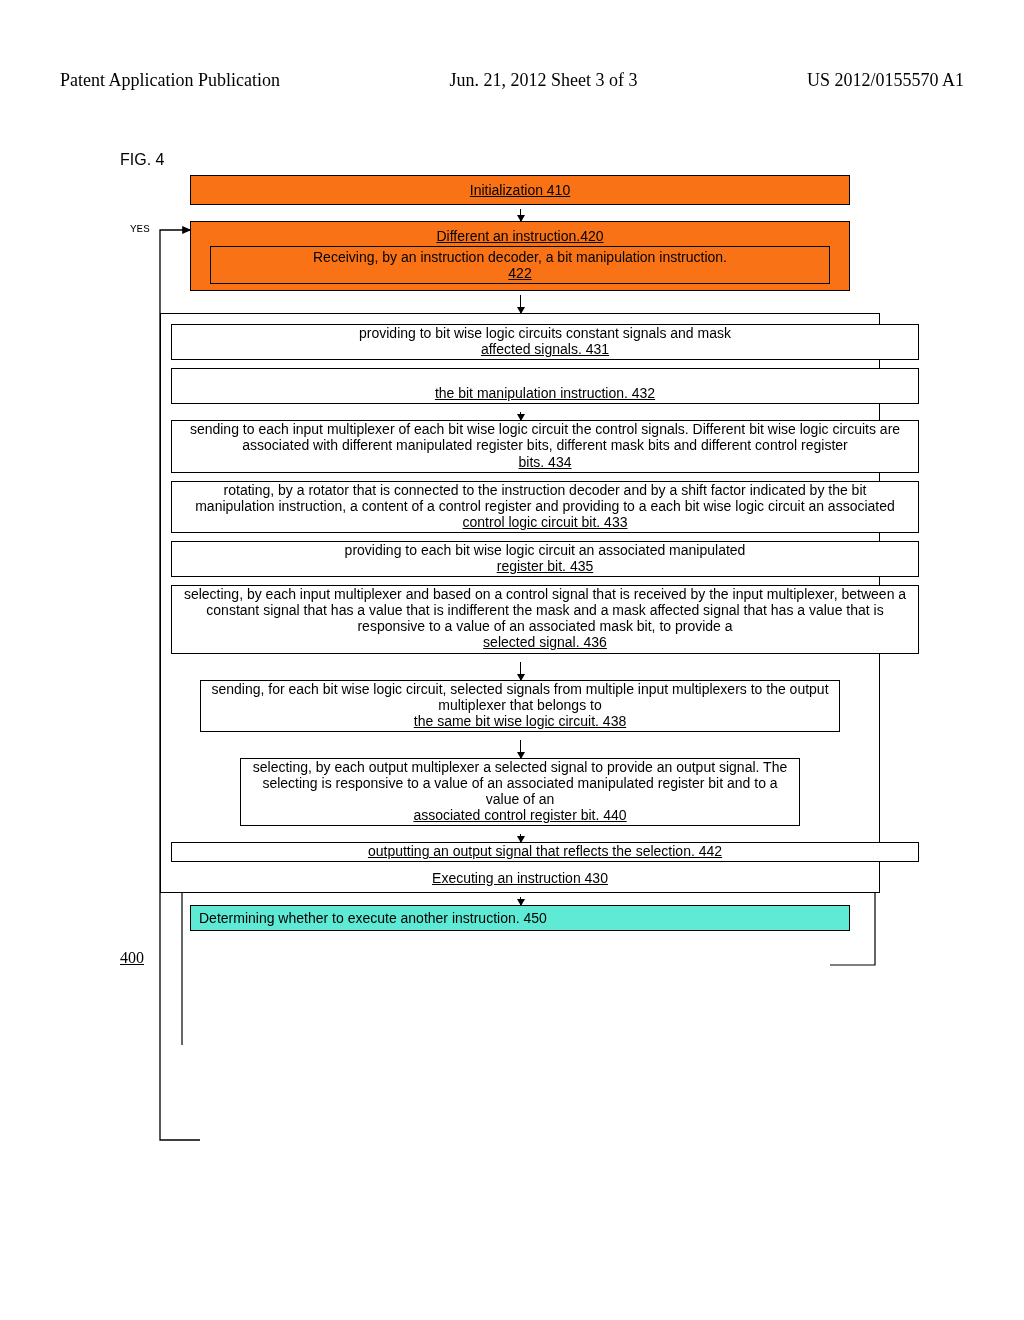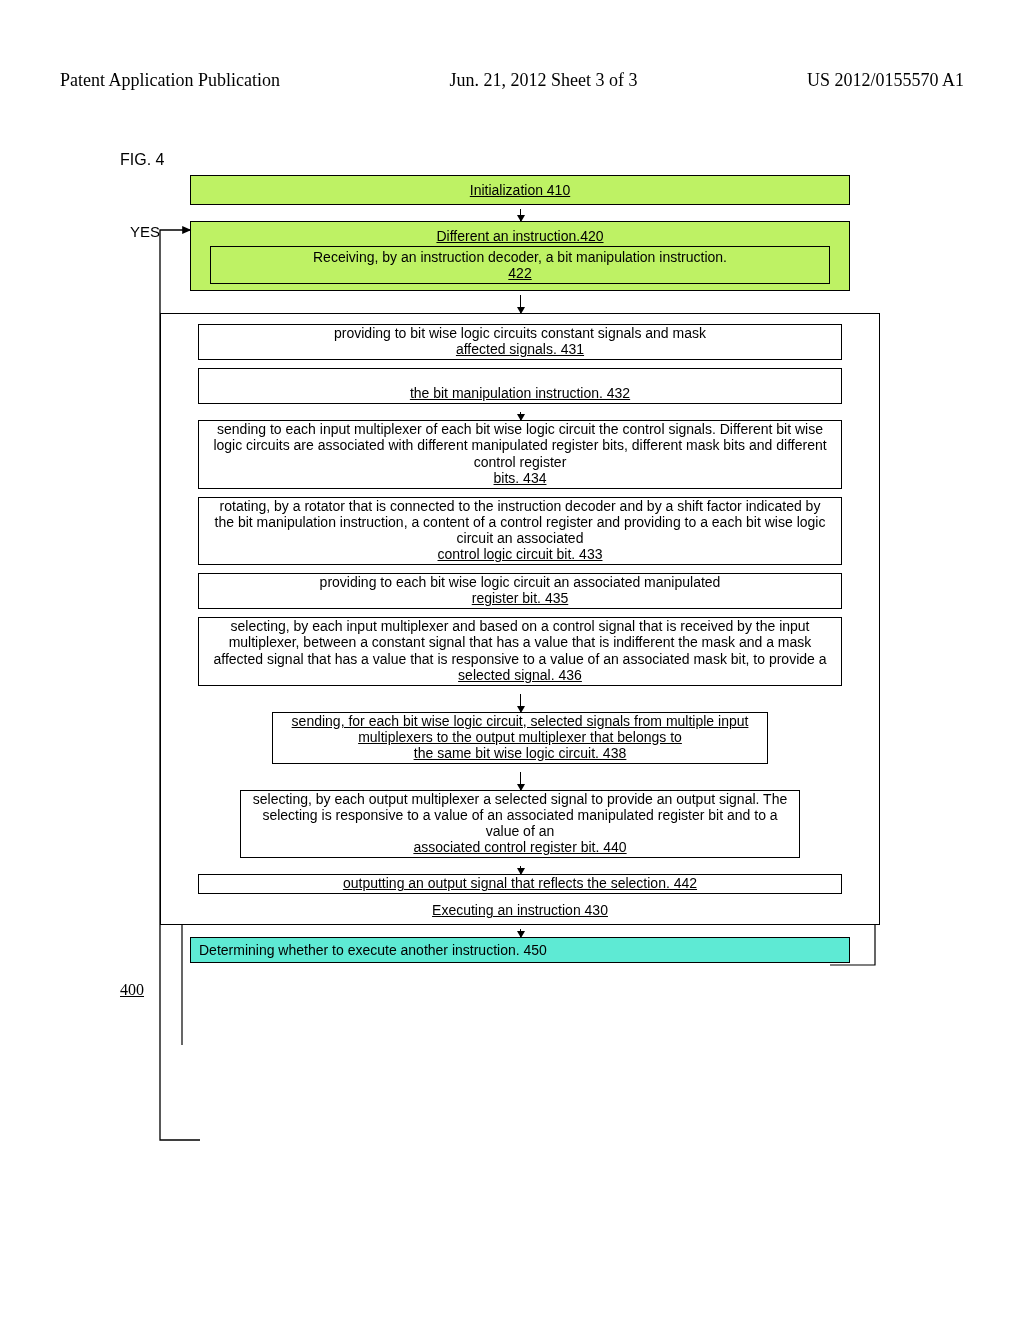--- a/index.html
+++ b/index.html
@@ -34,21 +34,21 @@
     position: relative;
     margin-left: 80px;
     width: 760px;
     font-family: Arial, Helvetica, sans-serif;
     font-size: 14px;
   }
   .outer-box, .mid-box, .inner-box {
     border: 1.3px solid #000;
     box-sizing: border-box;
     text-align: center;
-    background: #bef264;
+    background: #f97316;
   }
   .outer-box {
     width: 660px;
     margin: 0 auto 4px auto;
     padding: 4px 8px 6px 8px;
   }
   .mid-box {
     width: 620px;
     margin: 2px auto 0 auto;
     padding: 0 6px 2px 6px;
@@ -67,21 +67,21 @@
     width: 720px;
     border: 1.3px solid #000;
     margin: 0 auto 4px auto;
     padding: 10px 10px 6px 10px;
     box-sizing: border-box;
     text-align: center;
     background: #fff;
     position: relative;
   }
   .exec-inner {
-    width: 644px;
+    width: 748px;
     border: 1.3px solid #000;
     margin: 0 auto 8px auto;
     padding: 0 10px 2px 10px;
     box-sizing: border-box;
     text-align: center;
     background: #fff;
     line-height: 1.15;
   }
   .exec-inner .ul { text-decoration: underline; }
   .exec-title {
@@ -100,21 +100,22 @@
   .ref-400 {
     text-decoration: underline;
     margin-top: 18px;
     margin-left: 60px;
     font-size: 16px;
   }
   .yes-label {
     position: absolute;
     left: -10px;
     top: 48px;
-    font-size: 15px;
+    font-size: 11px;
+    font-family: Liberation Mono, monospace;
   }
   
   svg.connector {
     position: absolute;
     left: 0;
     top: 0;
     width: 760px;
     height: 1020px;
     pointer-events: none;
   }
@@ -232,21 +233,21 @@
       </div>
 
       <div class="exec-inner">
         <span>selecting, by each input multiplexer and based on a control signal that is received by the input multiplexer, between a constant signal that has a value that is indifferent the mask and a mask affected signal that has a value that is responsive to a value of an associated mask bit, to provide a</span><br>
         <span class="ul">selected signal. 436</span>
       </div>
       <div class="arrow-gap-lg">
           <div class="vline"></div>
         </div>
 
-      <div class="exec-inner" style="width:496px;text-decoration:underline;">
+      <div class="exec-inner" style="width:640px;">
         <span>sending, for each bit wise logic circuit, selected signals from multiple input multiplexers to the output multiplexer that belongs to</span><br>
         <span class="ul">the same bit wise logic circuit. 438</span>
       </div>
       <div class="arrow-gap-lg">
           <div class="vline"></div>
         </div>
 
       <div class="exec-inner" style="width:560px;">
         <span>selecting, by each output multiplexer a selected signal to provide an output signal. The selecting is responsive to a value of an associated manipulated register bit and to a value of an</span><br>
         <span class="ul">associated control register bit. 440</span>

